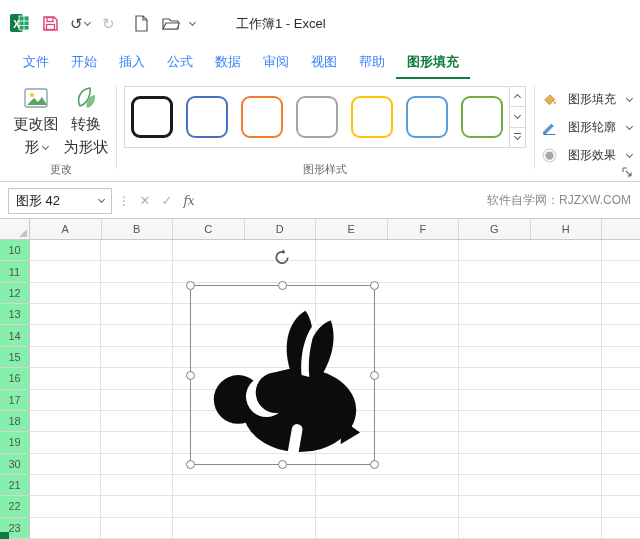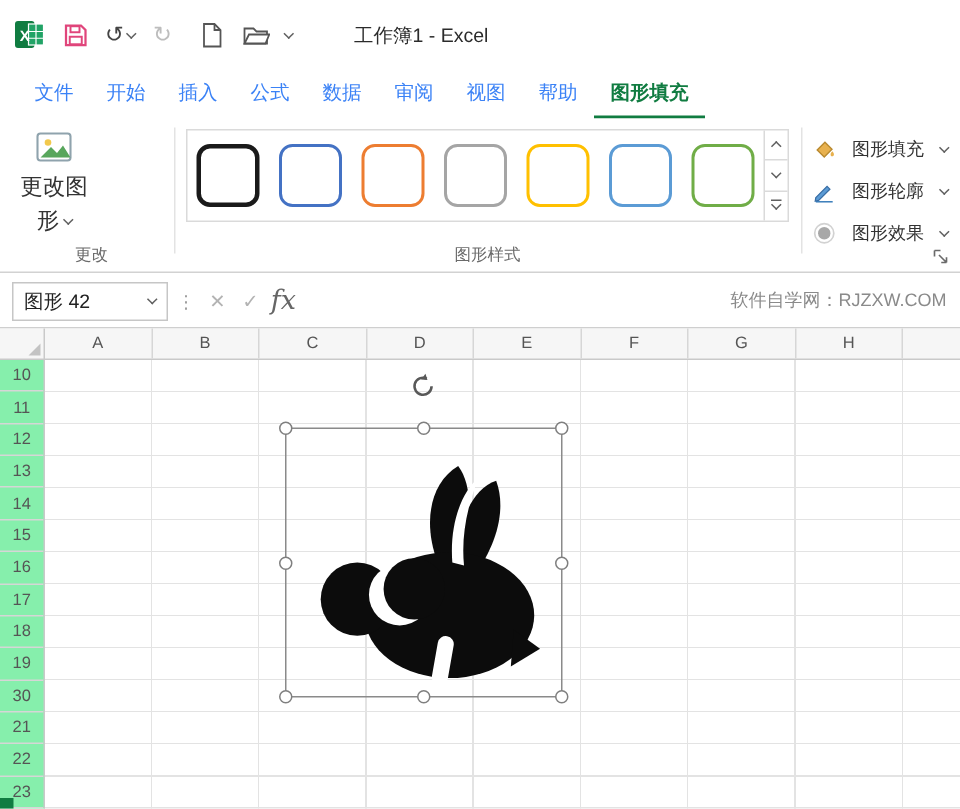--- a/index.html
+++ b/index.html
@@ -36,21 +36,21 @@
   .fmtrow{position:absolute;left:542px;width:96px;height:22px;display:flex;align-items:center;gap:11px;font-size:12px;color:#333}
   .chev{width:5px;height:5px;border-right:1.3px solid #5f5f5f;border-bottom:1.3px solid #5f5f5f;transform:rotate(45deg);display:inline-block;flex:none;margin-top:-2px}
   .chev.up{transform:rotate(-135deg);margin-top:2px}
   #launcher{position:absolute;right:6px;bottom:5px;width:12px;height:12px}
 
   
   #formulabar{position:absolute;top:183px;left:0;right:0;height:36px;background:#fff;border-bottom:1px solid #cfcfcf;display:flex;align-items:center}
   #namebox{margin-left:8px;width:104px;height:23px;border:1px solid #c6c6c6;display:flex;align-items:center;font-size:13px;padding:12px 7px;color:#222}
   #namebox .chev{margin-left:auto}
   .fbtn{width:22px;text-align:center;font-size:13px;color:#b3b3b3}
-  #fxbtn{font-family:"DejaVu Serif","Liberation Serif",serif;font-style:italic;color:#666;font-size:18px}
+  #fxbtn{font-family:"DejaVu Serif","Liberation Serif",serif;font-style:italic;color:#666;font-size:12px}
   #dots{color:#9a9a9a;font-size:12px;margin:0 4px 0 6px}
   #watermark{margin-left:auto;margin-right:9px;font-size:12px;color:#8a8a8a}
 
   
   #corner{position:absolute;left:0;top:219px;width:30px;height:21px;background:#f6f6f6;border-right:1px solid #c9c9c9;border-bottom:1px solid #c9c9c9}
   #corner .tri{position:absolute;right:2px;bottom:2px;width:0;height:0;border-left:8px solid transparent;border-bottom:8px solid #c3c3c3}
   #colheaders{position:absolute;left:30px;right:0;top:219px;height:21px;display:flex;background:#f6f6f6;border-bottom:1px solid #c9c9c9}
   .ch{width:71.5px;flex:none;display:flex;align-items:center;justify-content:center;font-size:11px;color:#555;border-right:1px solid #d6d6d6}
   .ch.last{flex:1;border-right:none}
   #rowheaders{position:absolute;left:0;top:240px;width:30px;bottom:0;display:flex;flex-direction:column;background:#86efac;border-right:1px solid #c9c9c9;overflow:hidden}
@@ -132,20 +132,28 @@
     <svg width="26" height="26" viewBox="0 0 26 26">
       <rect x="2" y="4" width="22" height="18" rx="2" fill="#fff" stroke="#8fa3ad" stroke-width="1.4"></rect>
       <circle cx="9" cy="10" r="2.2" fill="#f2c94c"></circle>
       <path d="M4 20 L11 13 L15 17 L19 12 L24 20 Z" fill="#58a65c"></path>
     </svg>
     <span class="lbl">更改图</span>
     <span class="l2">
         <span>形</span>
         <span class="chev"></span>
       </span>
+  </div>
+  <div class="bigbtn" style="left:62px">
+    <svg width="26" height="26" viewBox="0 0 26 26">
+      <path d="M7 21 C3 13 8 4 17 3 C18 12 13 19 7 21 Z" fill="none" stroke="#4a9d5f" stroke-width="1.5"></path>
+      <path d="M14 23 C12 17 16 11 22 10 C22.5 17 19 22 14 23 Z" fill="#7fc08a"></path>
+    </svg>
+    <span class="lbl">转换</span>
+    <span class="lbl">为形状</span>
   </div>
   <div class="grouplabel" style="left:12px;width:98px">更改</div>
   <div class="vsep" style="left:116px"></div>
 
   <div id="gallery">
     <div class="swatchcell">
         <div class="swatch first" style="border-color: rgb(26, 26, 26);"></div>
       </div>
     <div class="swatchcell">
         <div class="swatch" style="border-color: rgb(68, 114, 196);"></div>

